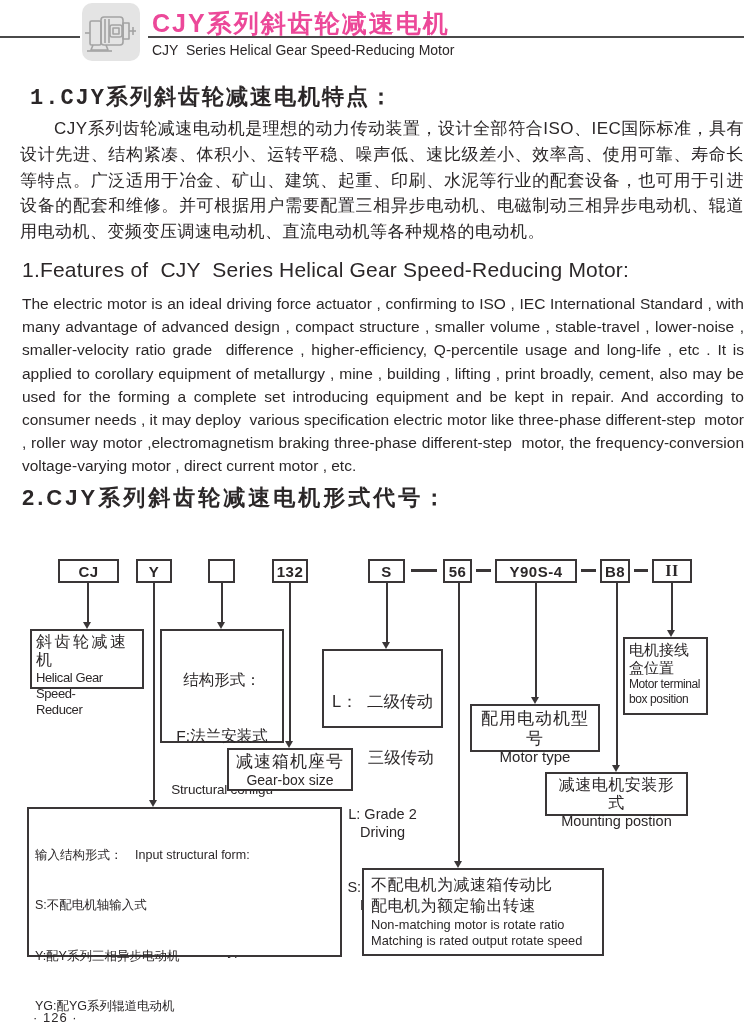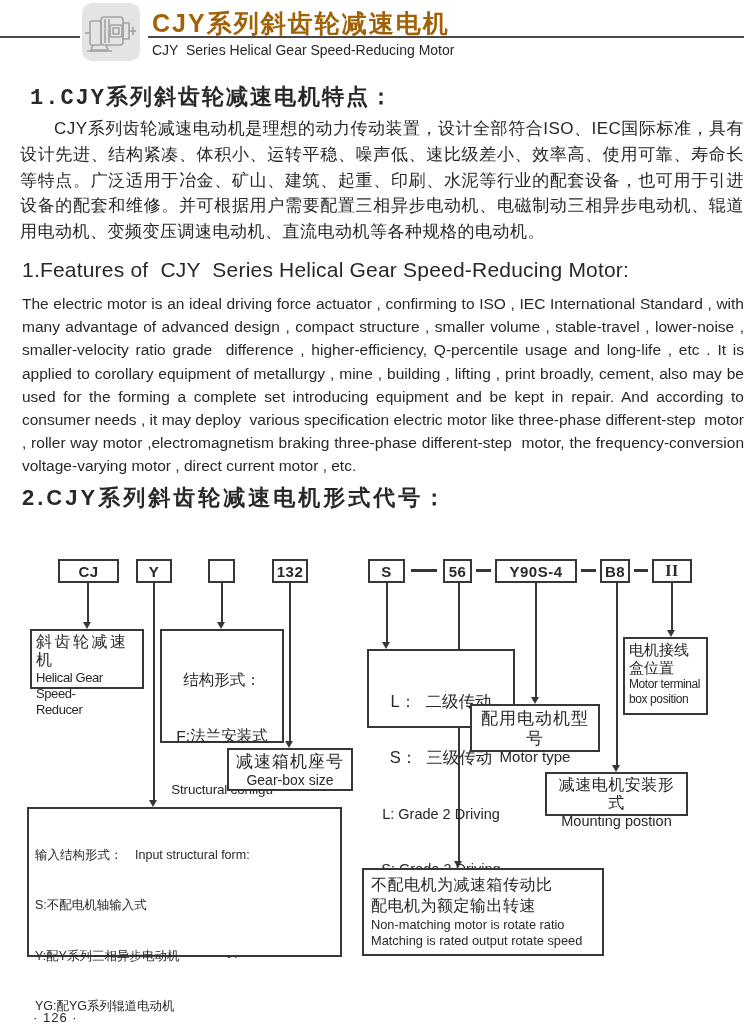--- a/index.html
+++ b/index.html
@@ -9,21 +9,21 @@
     overflow:hidden;margin:0 auto;
   }
   .abs{position:absolute;}
   .prewrap{white-space:pre-wrap;}
 
   
   #hdr-line-left{left:0;top:36px;width:80px;height:2px;background:#4a4a4a;}
   #hdr-line-main{left:148px;top:36px;width:596px;height:2px;background:#4a4a4a;}
   #hdr-iconbox{left:82px;top:3px;width:58px;height:58px;background:#e4e4e4;border-radius:10px;
     display:flex;align-items:center;justify-content:center;}
-  #hdr-title{left:152px;top:7px;font-size:25px;font-weight:bold;letter-spacing:2px;color:#a16207;}
+  #hdr-title{left:152px;top:7px;font-size:25px;font-weight:bold;letter-spacing:2px;color:#ec4899;}
   #hdr-sub{left:152px;top:42px;font-size:14px;color:#2b2728;}
 
   
   #s1-cn-h{left:30px;top:82px;font-size:22px;font-weight:bold;letter-spacing:2px;font-family:Liberation Mono, monospace;}
   #s1-cn-b{left:20px;top:116px;width:724px;font-size:17px;line-height:25.8px;
     text-align:justify;text-indent:2em;letter-spacing:0.5px;}
   #s1-en-h{left:22px;top:258px;font-size:21px;letter-spacing:0.2px;}
   #s1-en-b{left:22px;top:292px;width:722px;font-size:15.5px;line-height:23.2px;text-align:justify;}
   #s2-cn-h{left:22px;top:483px;font-size:22px;font-weight:bold;letter-spacing:3px;}
   #s2-en-h{left:22px;top:514px;font-size:21px;}
@@ -159,21 +159,21 @@
 
   <div class="lbl prewrap" id="lbl-structural" style="left:160px;top:629px;width:124px;height:114px;text-align:center;">
     <div class="cn-l">结构形式：</div>
     <div class="cn-l">F:法兰安装式</div>
     <div class="en-l">Structural configu</div>
     <div class="en-l">-ration</div>
     <div class="en-l">F:  Flange installa</div>
     <div class="en-l">-tion type</div>
   </div>
 
-  <div class="lbl ctr prewrap" id="lbl-grade" style="left:322px;top:649px;width:148px;height:79px;margin-left:45px;">
+  <div class="lbl ctr prewrap" id="lbl-grade" style="left:322px;top:649px;width:121px;height:79px;">
     <div class="cn-l">L：  二级传动</div>
     <div class="cn-l">S：  三级传动</div>
     <div class="en-l">L: Grade 2 Driving</div>
     <div class="en-l">S: Grade 3 Driving</div>
   </div>
 
   <div class="lbl ctr" id="lbl-gearbox" style="left:227px;top:748px;width:126px;height:43px;">
     <div class="cn-l">减速箱机座号</div>
     <div class="en-l">Gear-box size</div>
   </div>

